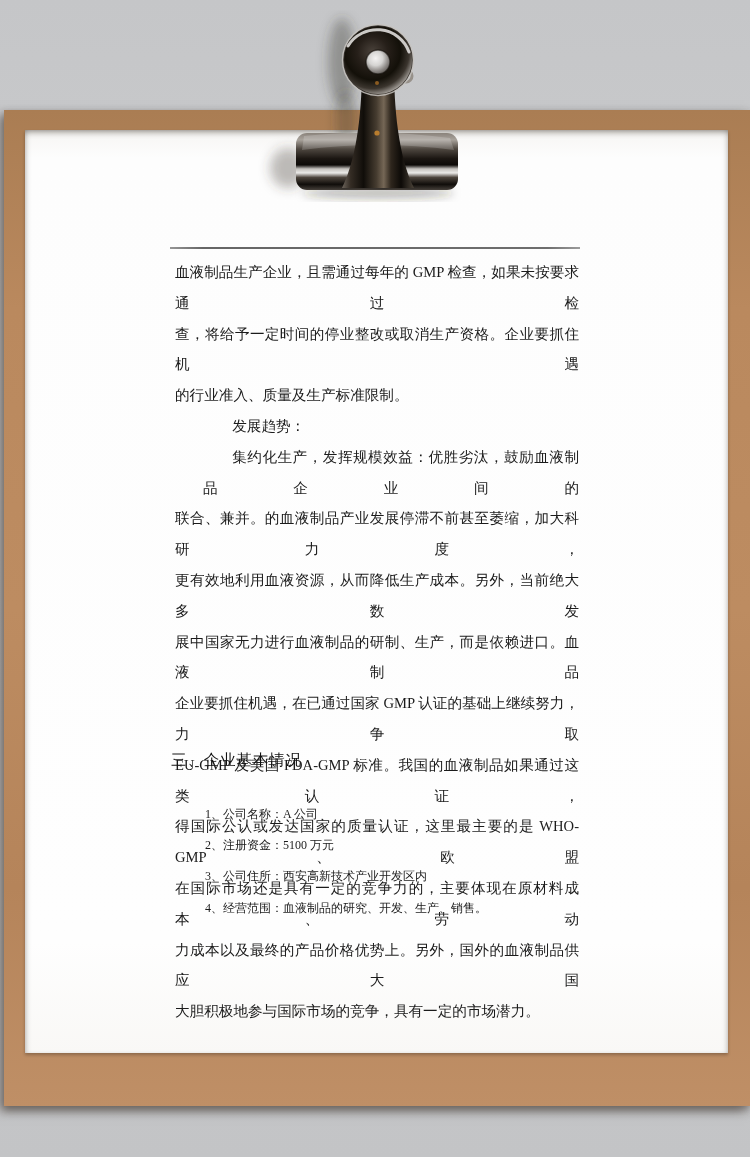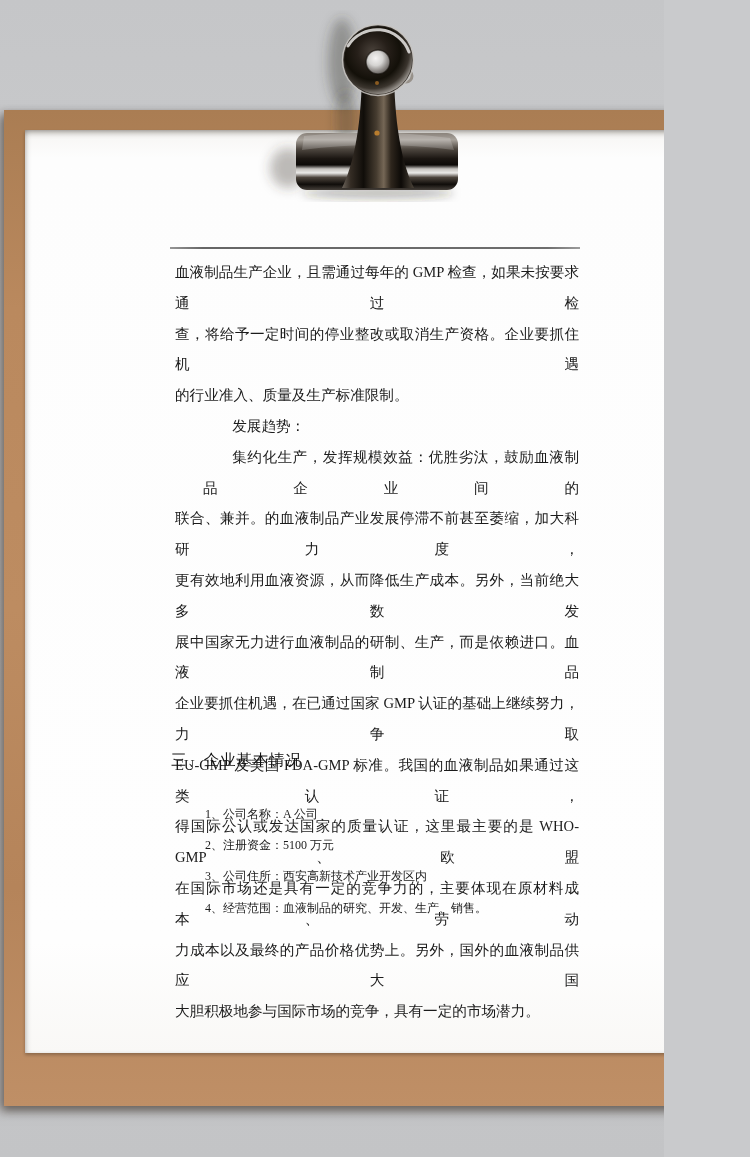--- a/index.html
+++ b/index.html
@@ -1,17 +1,17 @@
 <!DOCTYPE html>
 <html><head>
 <meta charset="utf-8">
 <style>
   html,body{margin:0;padding:0;background:#c9cacc;}
   .scene{
-    position:relative;width:664px;height:1157px;overflow:hidden;
+    position:relative;width:750px;height:1157px;overflow:hidden;
     background:linear-gradient(180deg,#c5c6c8 0%,#cbccce 30%,#c9cacc 65%,#c3c4c6 100%);
     font-family:"Liberation Serif","DejaVu Serif",serif;
   }
   .board{
     position:absolute;left:4px;top:110px;width:746px;height:996px;
     background:linear-gradient(180deg,#aa7d53 0%,#ba895e 20%,#bd8c61 50%,#b5845a 78%,#bf8f66 100%);
     box-shadow:-6px 5px 10px rgba(75,66,58,.5), 0 4px 8px rgba(60,52,45,.45);
   }
   .paper{
     position:absolute;left:25px;top:130px;width:703px;height:923px;

